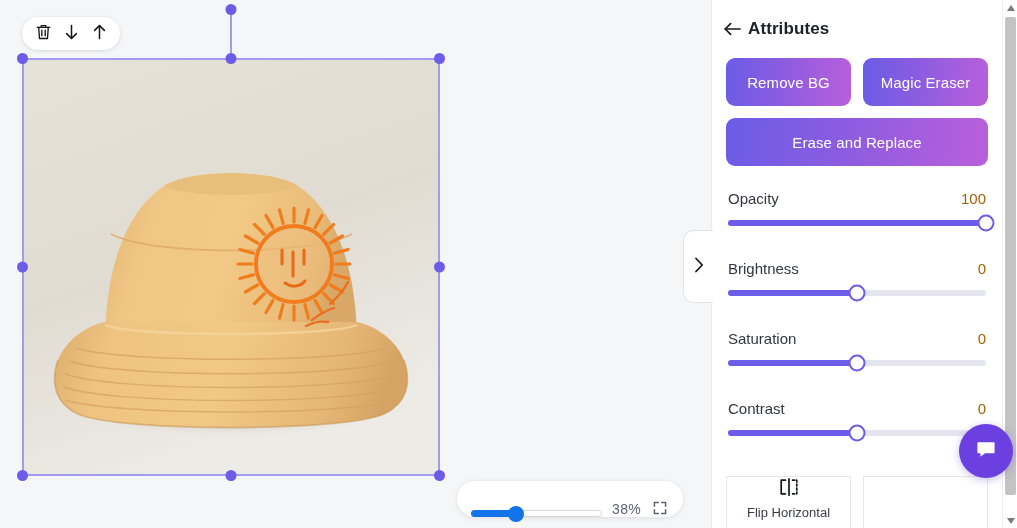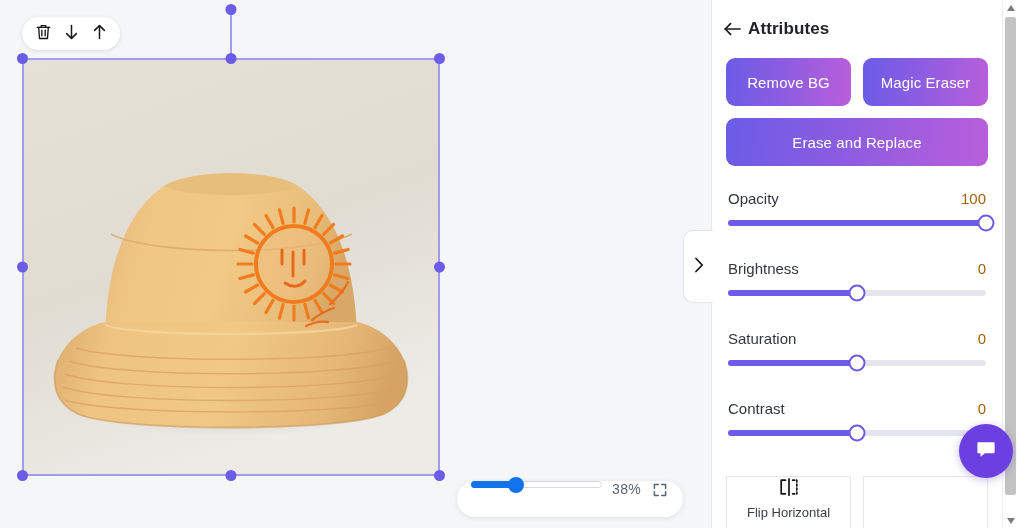--- a/index.html
+++ b/index.html
@@ -80,21 +80,21 @@
 
   
   .hat-svg { position: absolute; left: 0; top: 0; width: 100%; height: 100%; display: block; }
 
   
   .zoom-bar {
     position: absolute; left: 457px; top: 481px;
     width: 226px; height: 36px;
     background: #FFFFFF;
     border-radius: 18px;
-    display: flex; align-items: flex-start;
+    display: flex; align-items: flex-end;
     padding: 0 14px;
     gap: 10px;
     box-shadow: 0 1px 5px rgba(0,0,0,0.10);
     z-index: 30;
   }
   .z-track {
     position: relative;
     flex: 1 1 auto;
     height: 7px;
     background: #FFFFFF;

